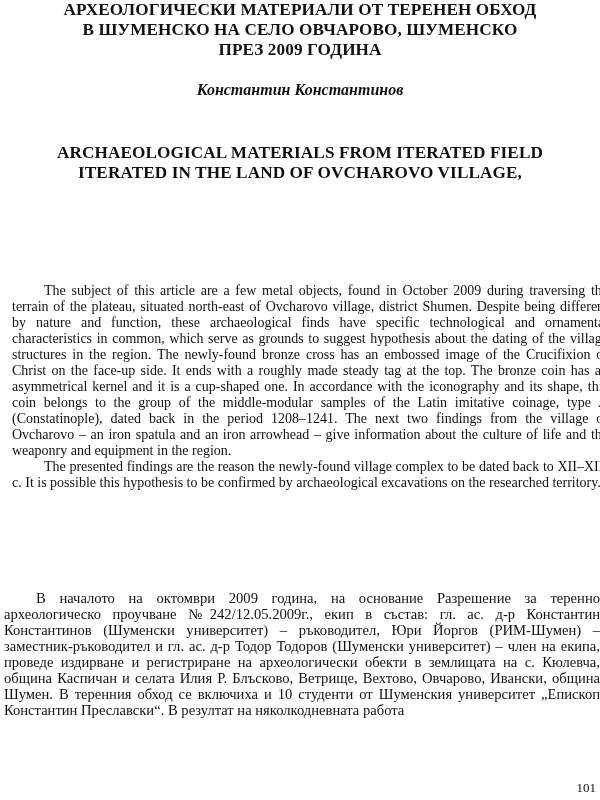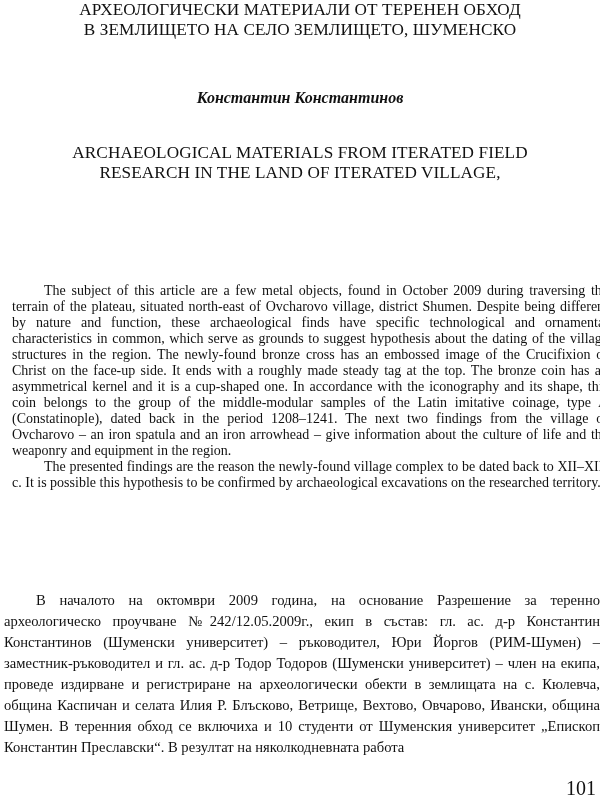--- a/index.html
+++ b/index.html
@@ -3,60 +3,61 @@
   <meta charset="utf-8">
   <style>
     html, body { margin: 0; padding: 0; background: #ffffff; }
     body {
       width: 600px; height: 800px; overflow: hidden; position: relative;
       font-family: "Liberation Serif", "DejaVu Serif", serif; color: #111;
     }
     .page { position: absolute; left: 0; top: 0; width: 600px; height: 800px; }
     .title {
       position: absolute; left: 0; width: 600px; text-align: center;
-      font-weight: normal; font-size: 17.2px; line-height: 20px; letter-spacing: 0.1px;
+      font-weight: bold; font-size: 17.2px; line-height: 20px; letter-spacing: 0.1px;
     }
     .title-bg { top: 0px; }
     .author {
       position: absolute; left: 0; width: 600px; text-align: center;
-      font-weight: bold; font-style: italic; font-size: 16px; line-height: 20px; margin-top: 8px;
+      font-weight: bold; font-style: italic; font-size: 16px; line-height: 20px;
     }
     .author-bg { top: 80px; }
     .title-en { top: 143px; }
     .author-en { top: 226px; }
     .abstract {
       position: absolute; left: 12px; width: 596px; top: 283px;
       font-size: 14px; line-height: 16px; text-align: justify;
     }
     .abstract p { margin: 0; text-indent: 32px; }
     .body-bg {
       position: absolute; left: 4px; width: 596px; top: 590px;
-      font-size: 14.6px; line-height: 21px; text-align: justify;
+      font-size: 14.6px; line-height: 16px; text-align: justify;
     }
     .body-bg p { margin: 0; text-indent: 32px; }
     .page-number {
       position: absolute; right: 4px; top: 779px;
-      font-size: 20px; line-height: 18px;
+      font-size: 13px; line-height: 18px;
     }
   </style>
 </head>
 <body>
 
 <div class="page">
 
   <div class="title title-bg">
     <div>АРХЕОЛОГИЧЕСКИ МАТЕРИАЛИ ОТ ТЕРЕНЕН ОБХОД</div>
-    <div>В ЗЕМЛИЩЕТО НА СЕЛО ЗЕМЛИЩЕТО, ШУМЕНСКО</div>
+    <div>В ШУМЕНСКО НА СЕЛО ОВЧАРОВО, ШУМЕНСКО</div>
+    <div>ПРЕЗ 2009 ГОДИНА</div>
   </div>
 
   <div class="author author-bg">Константин Константинов</div>
 
   <div class="title title-en">
     <div>ARCHAEOLOGICAL MATERIALS FROM ITERATED FIELD</div>
-    <div>RESEARCH IN THE LAND OF ITERATED VILLAGE,</div>
+    <div>ITERATED IN THE LAND OF OVCHAROVO VILLAGE,</div>
   </div>
 
 
   <div class="abstract">
     <p>The subject of this article are a few metal objects, found in October 2009 during traversing the terrain of the plateau, situated north-east of Ovcharovo village, district Shumen. Despite being different by nature and function, these archaeological finds have specific technological and ornamental characteristics in common, which serve as grounds to suggest hypothesis about the dating of the village structures in the region. The newly-found bronze cross has an embossed image of the Crucifixion of Christ on the face-up side. It ends with a roughly made steady tag at the top. The bronze coin has an asymmetrical kernel and it is a cup-shaped one. In accordance with the iconography and its shape, this coin belongs to the group of the middle-modular samples of the Latin imitative coinage, type A (Constatinople), dated back in the period 1208–1241. The next two findings from the village of Ovcharovo – an iron spatula and an iron arrowhead – give information about the culture of life and the weaponry and equipment in the region.</p>
     <p>The presented findings are the reason the newly-found village complex to be dated back to XII–XIII c. It is possible this hypothesis to be confirmed by archaeological excavations on the researched territory.</p>
   </div>
 
   <div class="body-bg">
     <p>В началото на октомври 2009 година, на основание Разрешение за теренно археологическо проучване №242/12.05.2009г., екип в състав: гл. ас. д-р Константин Константинов (Шуменски университет) – ръководител, Юри Йоргов (РИМ-Шумен) – заместник-ръководител и гл. ас. д-р Тодор Тодоров (Шуменски университет) – член на екипа, проведе издирване и регистриране на археологически обекти в землищата на с. Кюлевча, община Каспичан и селата Илия Р. Блъсково, Ветрище, Вехтово, Овчарово, Ивански, община Шумен. В теренния обход се включиха и 10 студенти от Шуменския университет „Епископ Константин Преславски“. В резултат на няколкодневната работа</p>

